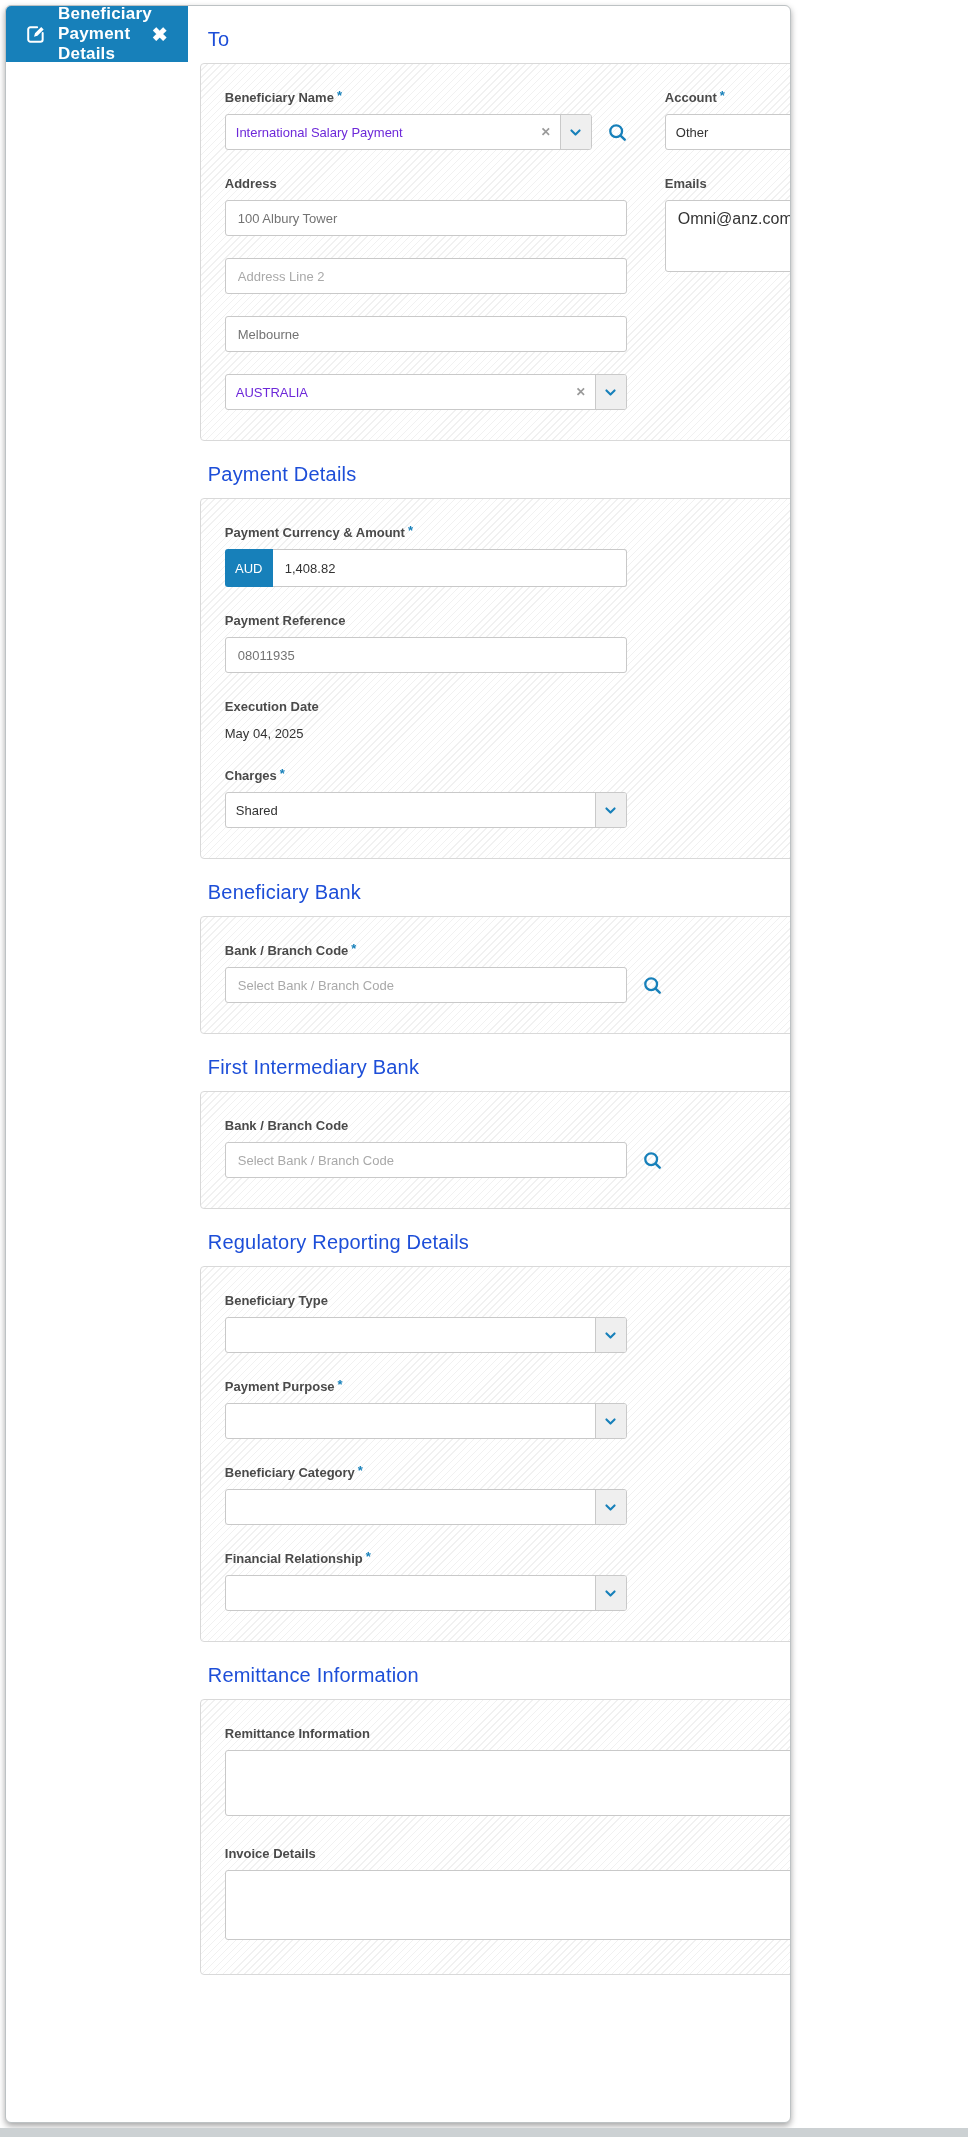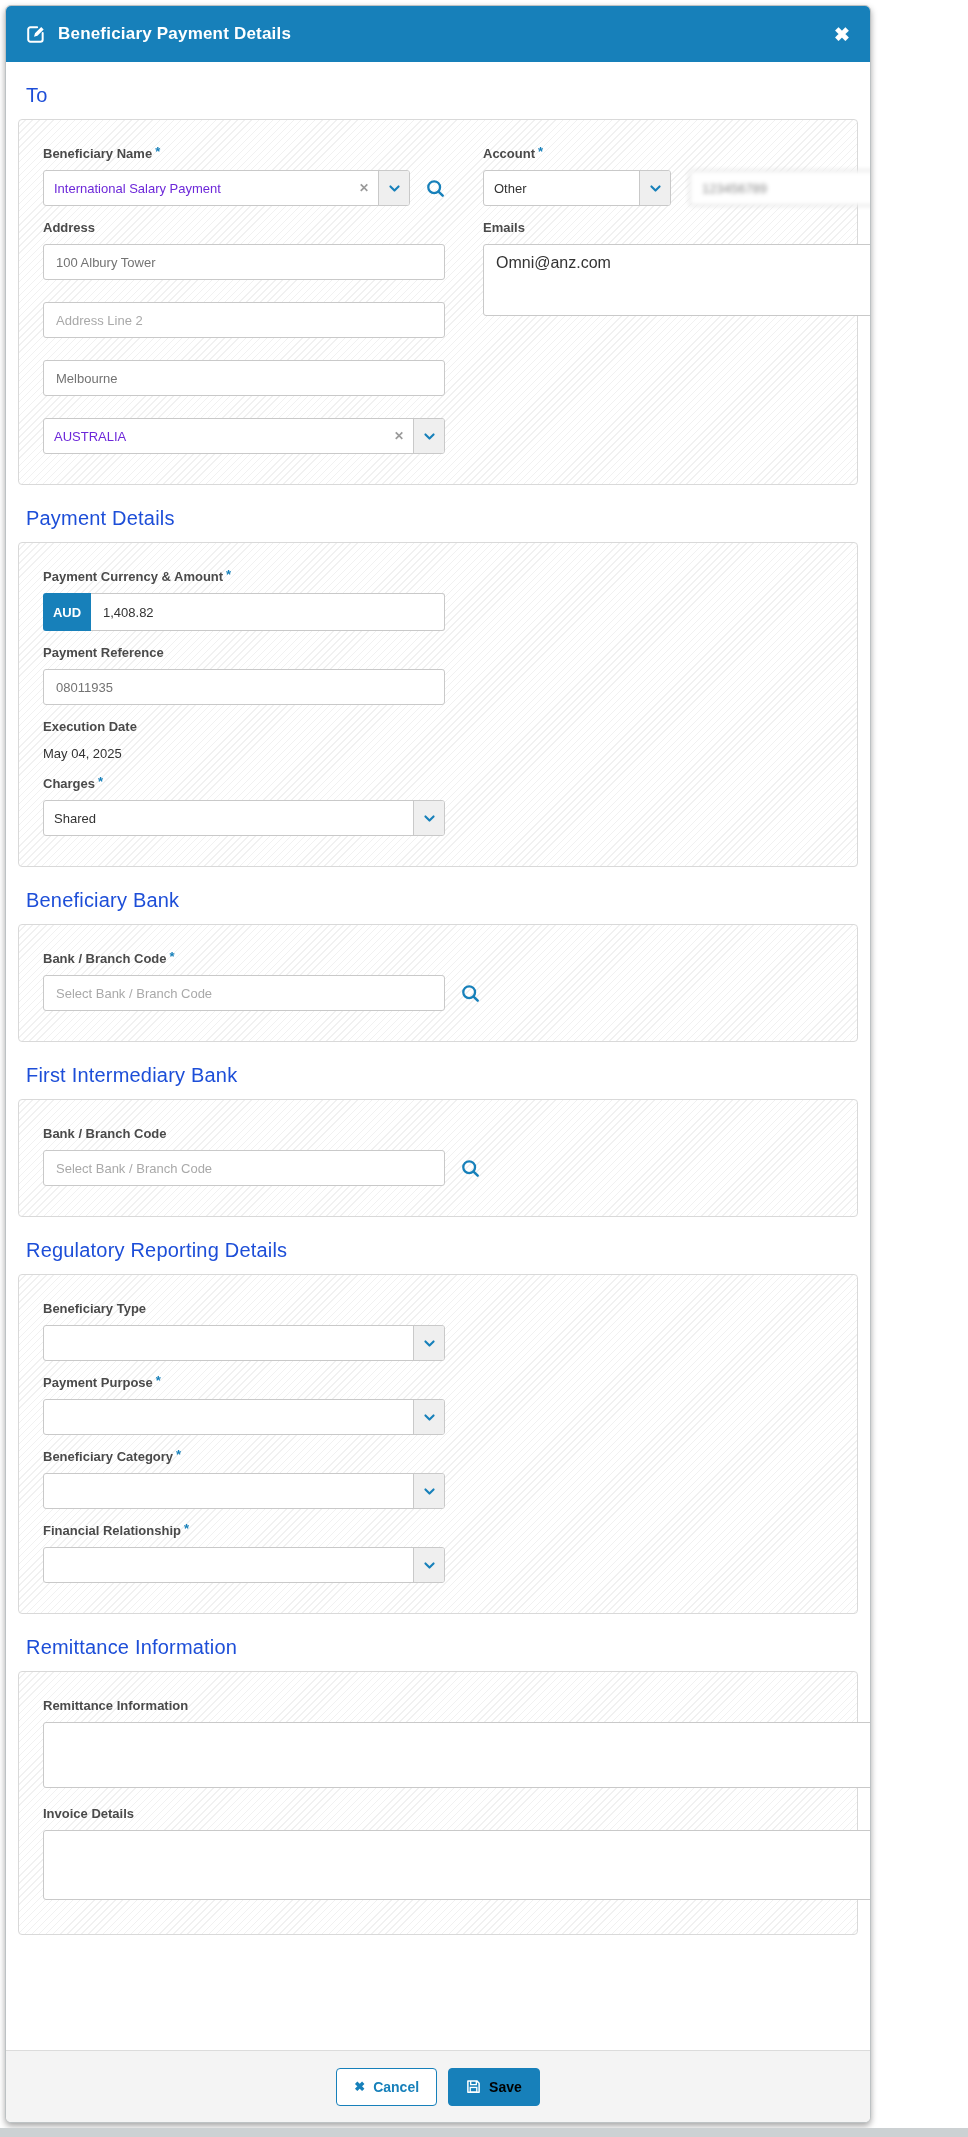--- a/index.html
+++ b/index.html
@@ -7,26 +7,26 @@
   body {
     font-family: "Liberation Sans", sans-serif;
     background: #ffffff;
     position: relative;
   }
   .page-strip {
     position: absolute; left: 0; right: 0; bottom: 0; height: 9px;
     background: #ccd1d3;
   }
   .modal {
-    position: absolute; left: 5px; top: 5px; width: 866px; height: 2118px;
+    position: absolute; left: 5px; top: 5px; width: 786px; height: 2118px;
     background: #fff;
     border: 1px solid #bdc2c4;
     border-radius: 6px;
     box-shadow: 0 3px 6px rgba(0,0,0,0.35);
-    display: flex; flex-direction: column;
+    display: flex; 
     overflow: hidden;
   }
   
   .modal-header {
     height: 56px; flex: 0 0 56px;
     background: #1780ba;
     display: flex; align-items: center;
     padding: 0 20px;
     color: #fff;
   }
@@ -43,21 +43,21 @@
     margin: 14px 4px 12px 8px; letter-spacing: .2px;
   }
   .section-heading:first-child { margin-top: 6px; }
   .panel {
     border: 1px solid #d9d9d9; border-radius: 4px;
     background: repeating-linear-gradient(135deg, #ffffff 0px, #ffffff 4px, #f1f1f1 4px, #f1f1f1 5px);
     padding: 26px 24px 30px 24px;
     margin-bottom: 22px;
   }
   .grid-2 { display: grid; grid-template-columns: 402px 424px; column-gap: 38px; align-items: start; }
-  .field { margin-bottom: 14px; }
+  .field { margin-bottom: 26px; }
   .field:last-child { margin-bottom: 0; }
   .field-label {
     display: block; font-size: 13px; font-weight: bold; color: #4a4a4a; margin-bottom: 9px;
   }
   .req { color: #1780ba; font-weight: bold; margin-left: 3px; position: relative; top: -2px; }
   .text-input {
     height: 36px; width: 100%; border: 1px solid #c9c9c9; border-radius: 3px;
     background: #fff; padding: 0 12px; font-size: 13px; color: #737373;
     font-family: "Liberation Sans", sans-serif; outline: none;
   }
@@ -92,21 +92,21 @@
     border: 1px solid #c9c9c9; border-radius: 3px; background: #fff; overflow: hidden; cursor: pointer;
   }
   .select .select-text { flex: 1; display: flex; align-items: center; padding: 0 10px; font-size: 13px; color: #333; }
   .w-402 { width: 402px; }
   .row { display: flex; align-items: center; }
   .search-icon { margin-left: 16px; display: inline-flex; cursor: pointer; }
   .search-icon svg { width: 19px; height: 19px; }
   
   .currency-amount { display: flex; width: 402px; height: 38px; }
   .currency-badge {
-    flex: 0 0 48px; background: #1780ba; color: #fff; font-size: 13px; font-weight: bold;
+    flex: 0 0 48px; background: #1780ba; color: #fff; font-size: 13px; font-weight: normal;
     display: flex; align-items: center; justify-content: center; border-radius: 3px 0 0 3px;
   }
   .currency-amount input {
     flex: 1; border: 1px solid #c9c9c9; border-left: none; border-radius: 0 3px 3px 0;
     padding: 0 12px; font-size: 13px; color: #333; outline: none;
     font-family: "Liberation Sans", sans-serif;
   }
   .static-value { font-size: 13px; color: #333; padding-top: 3px; display: inline-block; }
   .address-stack .text-input, .address-stack .combo { margin-bottom: 22px; }
   .address-stack .combo { margin-bottom: 0; }

